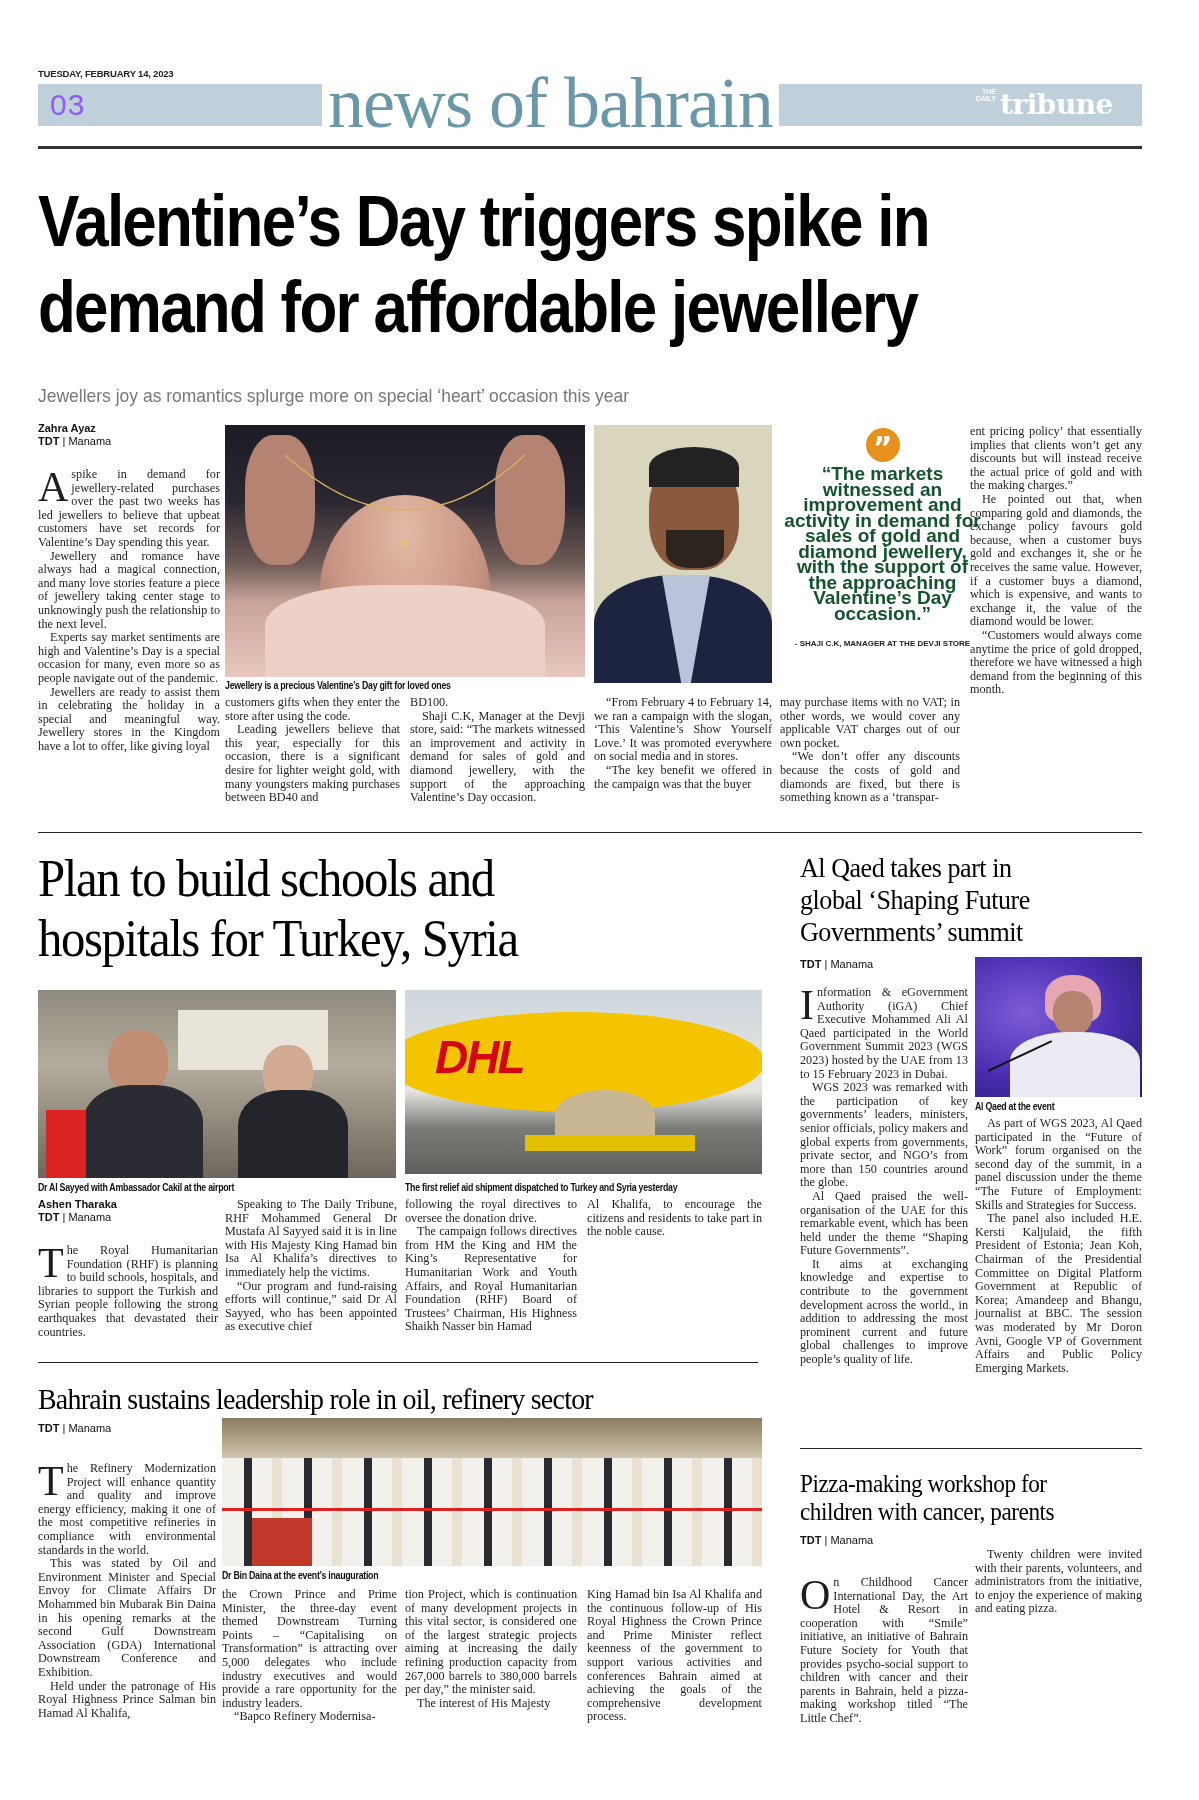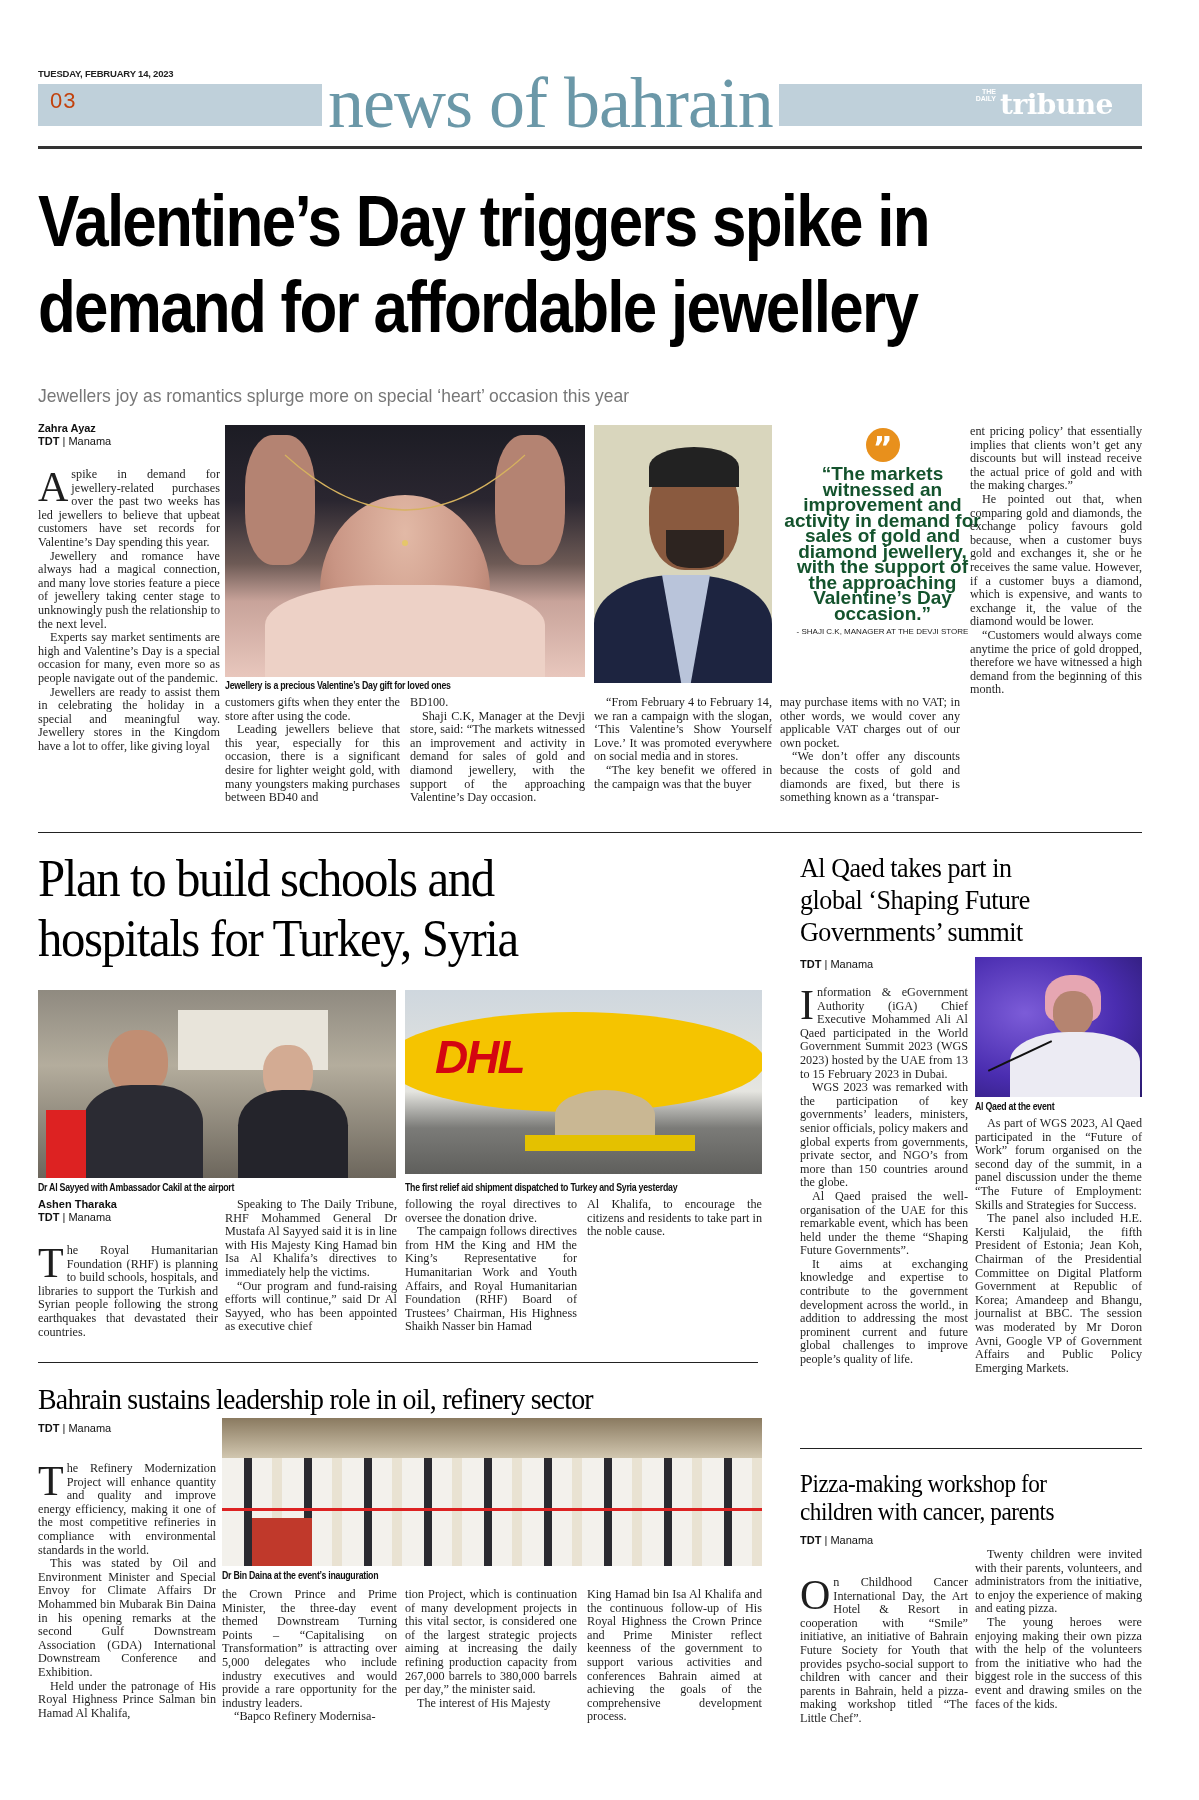--- a/index.html
+++ b/index.html
@@ -15,21 +15,21 @@
 .byline{font-family:"Liberation Sans",sans-serif;font-size:11px;line-height:13px;color:#111}
 .byline b{font-weight:bold}
 .photo{overflow:hidden}
 .rule{background:#111;height:2px}
 </style>
 </head>
 <body>
 
 <div class="abs sans" style="left:38px;top:68px;font-size:9.5px;font-weight:bold;letter-spacing:-0.2px;color:#222">TUESDAY, FEBRUARY 14, 2023</div>
 <div class="abs" style="left:38px;top:84px;width:1104px;height:42px;background:#bfd0da"></div>
-<div class="abs sans" style="left:50px;top:88px;font-size:22px;font-weight:100;color:#c2410c;letter-spacing:1px">03</div>
+<div class="abs sans" style="left:50px;top:88px;font-size:30px;font-weight:100;color:#8b5cf6;letter-spacing:1px">03</div>
 <div class="abs" style="left:322px;top:64px;font-family:'Liberation Serif',serif;font-size:72px;line-height:78px;color:#6b98a8;font-weight:normal;letter-spacing:-1px;background:#fff;padding:0 6px;-webkit-text-stroke:0">news of bahrain</div>
 <div class="abs" style="left:972px;top:88px;height:34px;display:flex;gap:4px">
   <span class="sans" style="font-size:7px;line-height:7px;width:24px;color:#fff;font-weight:bold;text-align:right">THE DAILY</span>
   <span style="font-family:'DejaVu Serif',serif;font-weight:bold;font-size:28px;color:#fff;letter-spacing:-0.5px">tribune</span>
 </div>
 <div class="abs rule" style="left:38px;top:146px;width:1104px;height:3px;background:#333"></div>
 
 <div class="abs sans" style="left:38px;top:178px;width:1120px;font-weight:bold;font-size:72px;line-height:86px;letter-spacing:-2px;color:#000;transform:scaleX(.86);transform-origin:left;white-space:nowrap">
   <div>Valentine’s Day triggers spike in</div>
   <div>demand for affordable jewellery</div>
@@ -73,21 +73,21 @@
   <div style="position:absolute;left:55px;top:30px;width:90px;height:115px;border-radius:45% 45% 40% 40%;background:#8a5a3f"></div>
   <div style="position:absolute;left:55px;top:22px;width:90px;height:40px;border-radius:50% 50% 0 0;background:#222"></div>
   <div style="position:absolute;left:72px;top:105px;width:58px;height:38px;border-radius:0 0 40% 40%;background:#2d2420"></div>
   <div style="position:absolute;left:0;top:150px;width:178px;height:108px;border-radius:45% 45% 0 0;background:#1d2440"></div>
   <div style="position:absolute;left:68px;top:150px;width:48px;height:108px;background:#b9c4da;clip-path:polygon(0 0,100% 0,60% 100%,40% 100%)"></div>
 </div>
 
 <div class="abs" style="left:780px;top:428px;width:205px;text-align:center">
   <div style="width:34px;height:34px;margin:0 auto 4px;border-radius:50%;background:#e8901c;color:#fff;font-family:'DejaVu Sans',sans-serif;font-weight:bold;font-size:30px;line-height:40px">”</div>
   <div class="sans" style="font-weight:bold;font-size:19px;line-height:15.5px;color:#14532d;padding:0 4px">“The markets witnessed an improvement and activity in demand for sales of gold and diamond jewellery, with the support of the approaching Valentine’s Day occasion.”</div>
-  <div class="sans" style="margin-top:6px;font-weight:normal;font-size:8px;line-height:10px;color:#222;padding:0 14px">- SHAJI C.K, MANAGER AT THE DEVJI STORE</div>
+  <div class="sans" style="margin-top:18px;font-weight:bold;font-size:8px;line-height:10px;color:#222;padding:0 14px">- SHAJI C.K, MANAGER AT THE DEVJI STORE</div>
 </div>
 
 <div class="abs body-text" style="left:594px;top:696px;width:178px">
   <p>“From February 4 to February 14, we ran a campaign with the slogan, ‘This Valentine’s Show Yourself Love.’ It was promoted everywhere on social media and in stores.</p>
   <p>“The key benefit we offered in the campaign was that the buyer</p>
 </div>
 <div class="abs body-text" style="left:780px;top:696px;width:180px">
   <p class="first">may purchase items with no VAT; in other words, we would cover any applicable VAT charges out of our own pocket.</p>
   <p>“We don’t offer any discounts because the costs of gold and diamonds are fixed, but there is something known as a ‘transpar-</p>
 </div>
@@ -205,14 +205,13 @@
   <div>children with cancer, parents</div>
 </div>
 <div class="abs byline" style="left:800px;top:1534px">
   <b>TDT</b> | <span>Manama</span>
 </div>
 <div class="abs body-text" style="left:800px;top:1576px;width:168px">
   <p class="first"><span class="dropcap">O</span><span>n Childhood Cancer International Day, the Art Hotel &amp; Resort in cooperation with “Smile” initiative, an initiative of Bahrain Future Society for Youth that provides psycho-social support to children with cancer and their parents in Bahrain, held a pizza-making workshop titled “The Little Chef”.</span></p>
 </div>
 <div class="abs body-text" style="left:975px;top:1548px;width:167px">
   <p>Twenty children were invited with their parents, volunteers, and administrators from the initiative, to enjoy the experience of making and eating pizza.</p>
-  <p>The young heroes were enjoying making their own pizza with the help of the volunteers from the initiative who had the biggest role in the success of this event and drawing smiles on the faces of the kids.</p>
 </div>
 
 </body></html>

